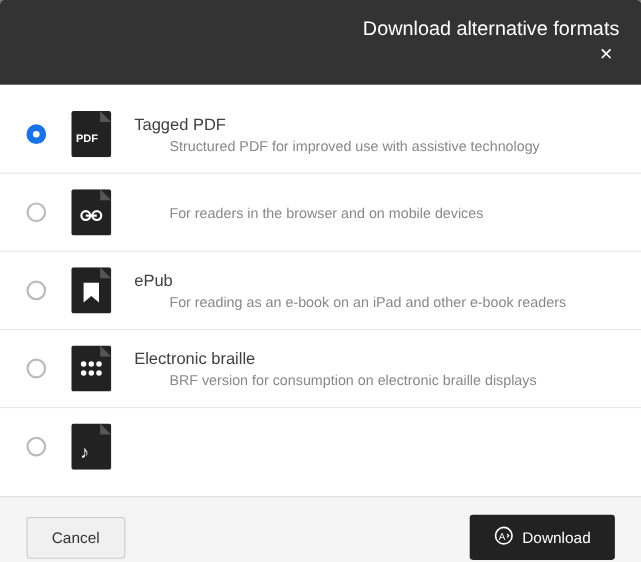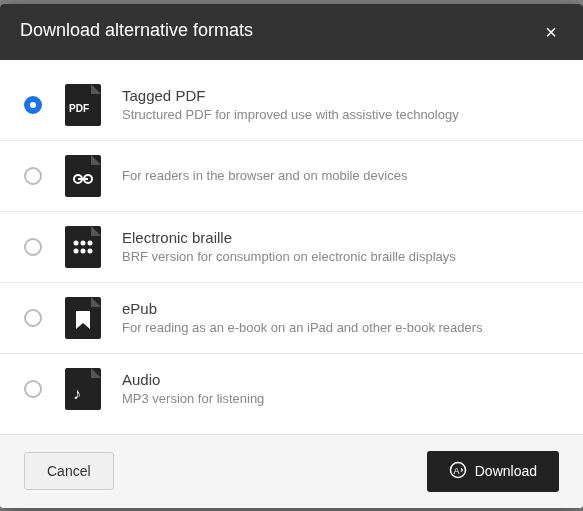--- a/index.html
+++ b/index.html
@@ -15,23 +15,24 @@
       width: 583px;
       background: #fff;
       border-radius: 4px;
       overflow: hidden;
       box-shadow: 0 4px 20px rgba(0,0,0,0.5);
     }
     .modal-header {
       background: #333;
       color: #fff;
       display: flex;
-      align-items: flex-start;
+      align-items: flex-end;
       justify-content: space-between;
       padding: 16px 20px;
+      flex-direction: column;
     }
     .modal-title {
       font-size: 18px;
       font-weight: normal;
       color: #fff;
     }
     .close-btn {
       background: none;
       border: none;
       color: #fff;
@@ -90,20 +91,21 @@
       flex: 1;
     }
     .format-name {
       font-size: 15px;
       color: #404040;
       margin-bottom: 3px;
     }
     .format-desc {
       font-size: 13px;
       color: #888;
+      margin-left: 32px;
     }
     .modal-footer {
       display: flex;
       align-items: center;
       justify-content: space-between;
       padding: 16px 24px;
       background: #f5f5f5;
       border-top: 1px solid #e0e0e0;
     }
     .cancel-btn {
@@ -161,55 +163,51 @@
     </svg></div>
         <div class="format-info">
           <div class="format-desc">For readers in the browser and on mobile devices</div>
         </div>
       </div>
       <div class="format-item">
         <div class="radio-btn"></div>
         <div class="file-icon"><svg viewBox="0 0 36 42" fill="none" xmlns="http://www.w3.org/2000/svg">
       <rect x="0" y="0" width="36" height="42" rx="2" fill="#222"></rect>
       <polygon points="26,0 36,10 26,10" fill="#555"></polygon>
+      <polygon points="11,14 25,14 25,32 18,26 11,32" fill="white"></polygon>
+    </svg></div>
+        <div class="format-info">
+          <div class="format-name">ePub</div>
+          <div class="format-desc">For reading as an e-book on an iPad and other e-book readers</div>
+        </div>
+      </div>
+      <div class="format-item">
+        <div class="radio-btn"></div>
+        <div class="file-icon"><svg viewBox="0 0 36 42" fill="none" xmlns="http://www.w3.org/2000/svg">
+      <rect x="0" y="0" width="36" height="42" rx="2" fill="#222"></rect>
+      <polygon points="26,0 36,10 26,10" fill="#555"></polygon>
       <circle cx="11" cy="17" r="2.5" fill="white"></circle>
       <circle cx="18" cy="17" r="2.5" fill="white"></circle>
       <circle cx="25" cy="17" r="2.5" fill="white"></circle>
       <circle cx="11" cy="25" r="2.5" fill="white"></circle>
       <circle cx="18" cy="25" r="2.5" fill="white"></circle>
       <circle cx="25" cy="25" r="2.5" fill="white"></circle>
     </svg></div>
         <div class="format-info">
           <div class="format-name">Electronic braille</div>
           <div class="format-desc">BRF version for consumption on electronic braille displays</div>
         </div>
       </div>
       <div class="format-item">
         <div class="radio-btn"></div>
         <div class="file-icon"><svg viewBox="0 0 36 42" fill="none" xmlns="http://www.w3.org/2000/svg">
       <rect x="0" y="0" width="36" height="42" rx="2" fill="#222"></rect>
       <polygon points="26,0 36,10 26,10" fill="#555"></polygon>
-      <polygon points="11,14 25,14 25,32 18,26 11,32" fill="white"></polygon>
-    </svg></div>
-        <div class="format-info">
-          <div class="format-name">ePub</div>
-          <div class="format-desc">For reading as an e-book on an iPad and other e-book readers</div>
-        </div>
-      </div>
-      <div class="format-item">
-        <div class="radio-btn"></div>
-        <div class="file-icon"><svg viewBox="0 0 36 42" fill="none" xmlns="http://www.w3.org/2000/svg">
-      <rect x="0" y="0" width="36" height="42" rx="2" fill="#222"></rect>
-      <polygon points="26,0 36,10 26,10" fill="#555"></polygon>
       <text x="8" y="31" fill="white" font-size="16" font-family="Arial">♪</text>
     </svg></div>
-        <div class="format-info">
-          <div class="format-name">Audio</div>
-          <div class="format-desc">MP3 version for listening</div>
-        </div>
       </div>
     </div>
   <div class="modal-footer">
     <button class="cancel-btn">Cancel</button>
     <button class="download-btn">
       <span>
         <svg width="18" height="18" viewBox="0 0 24 24" fill="none">
           <circle cx="12" cy="12" r="10" stroke="white" stroke-width="2"></circle>
           <text x="6" y="17" fill="white" font-size="12" font-family="Arial">A</text>
           <path d="M16 10l2 2-2 2" stroke="white" stroke-width="1.5" fill="none"></path>

